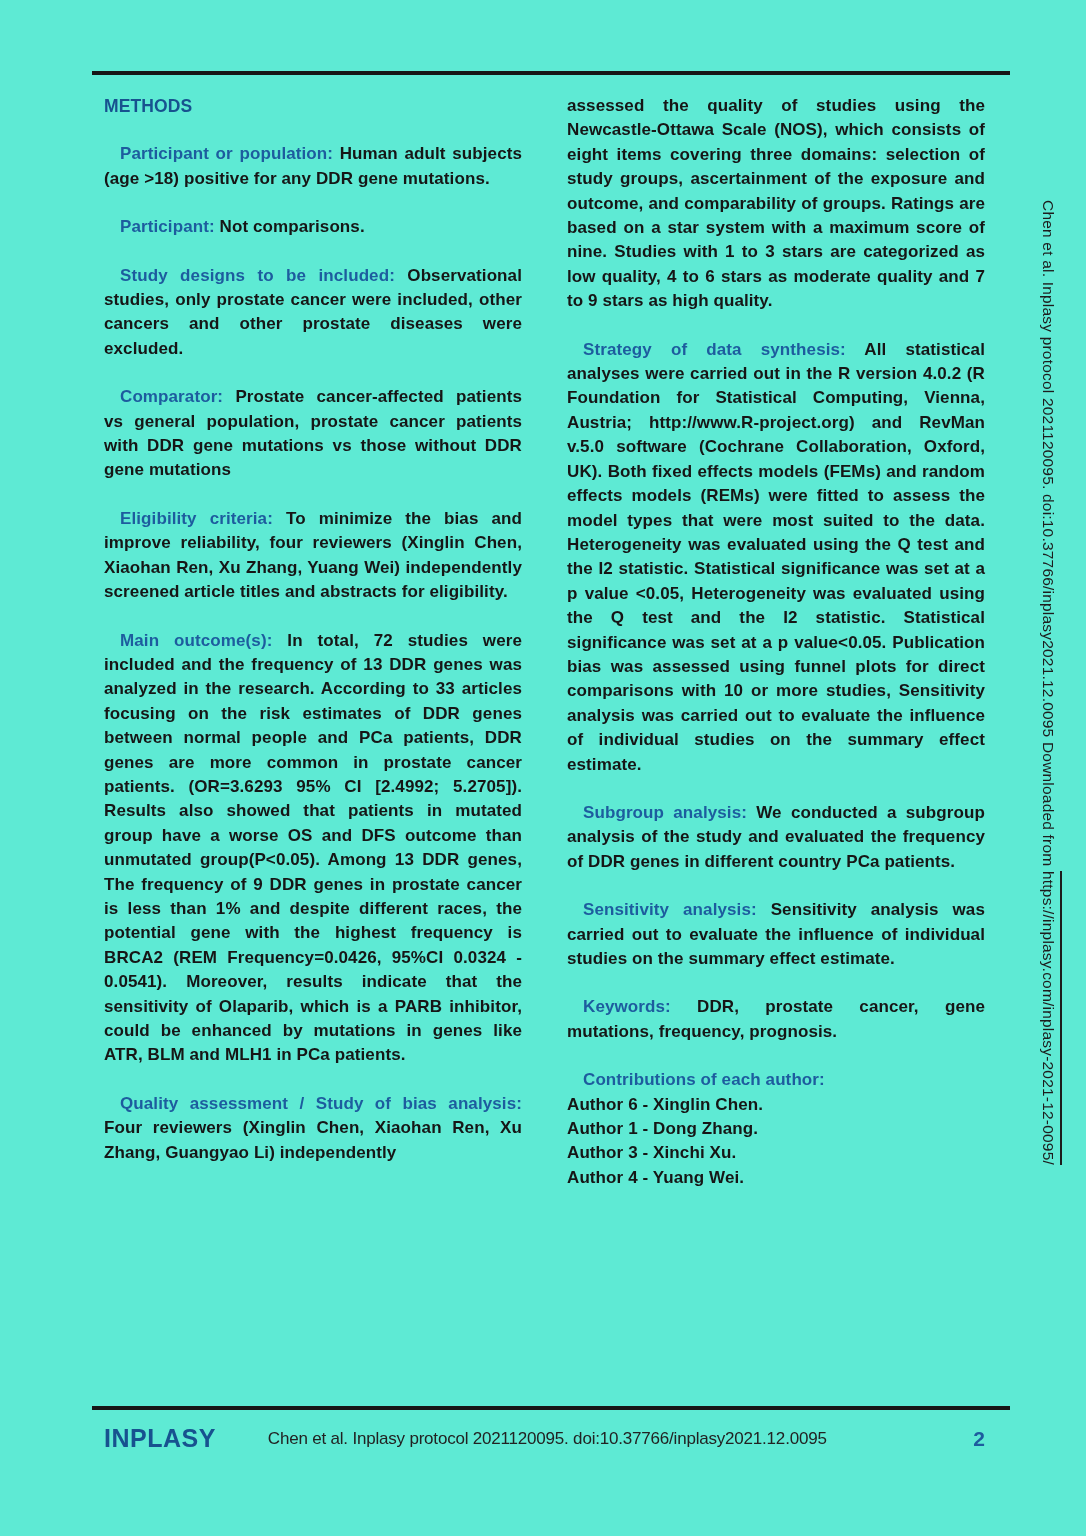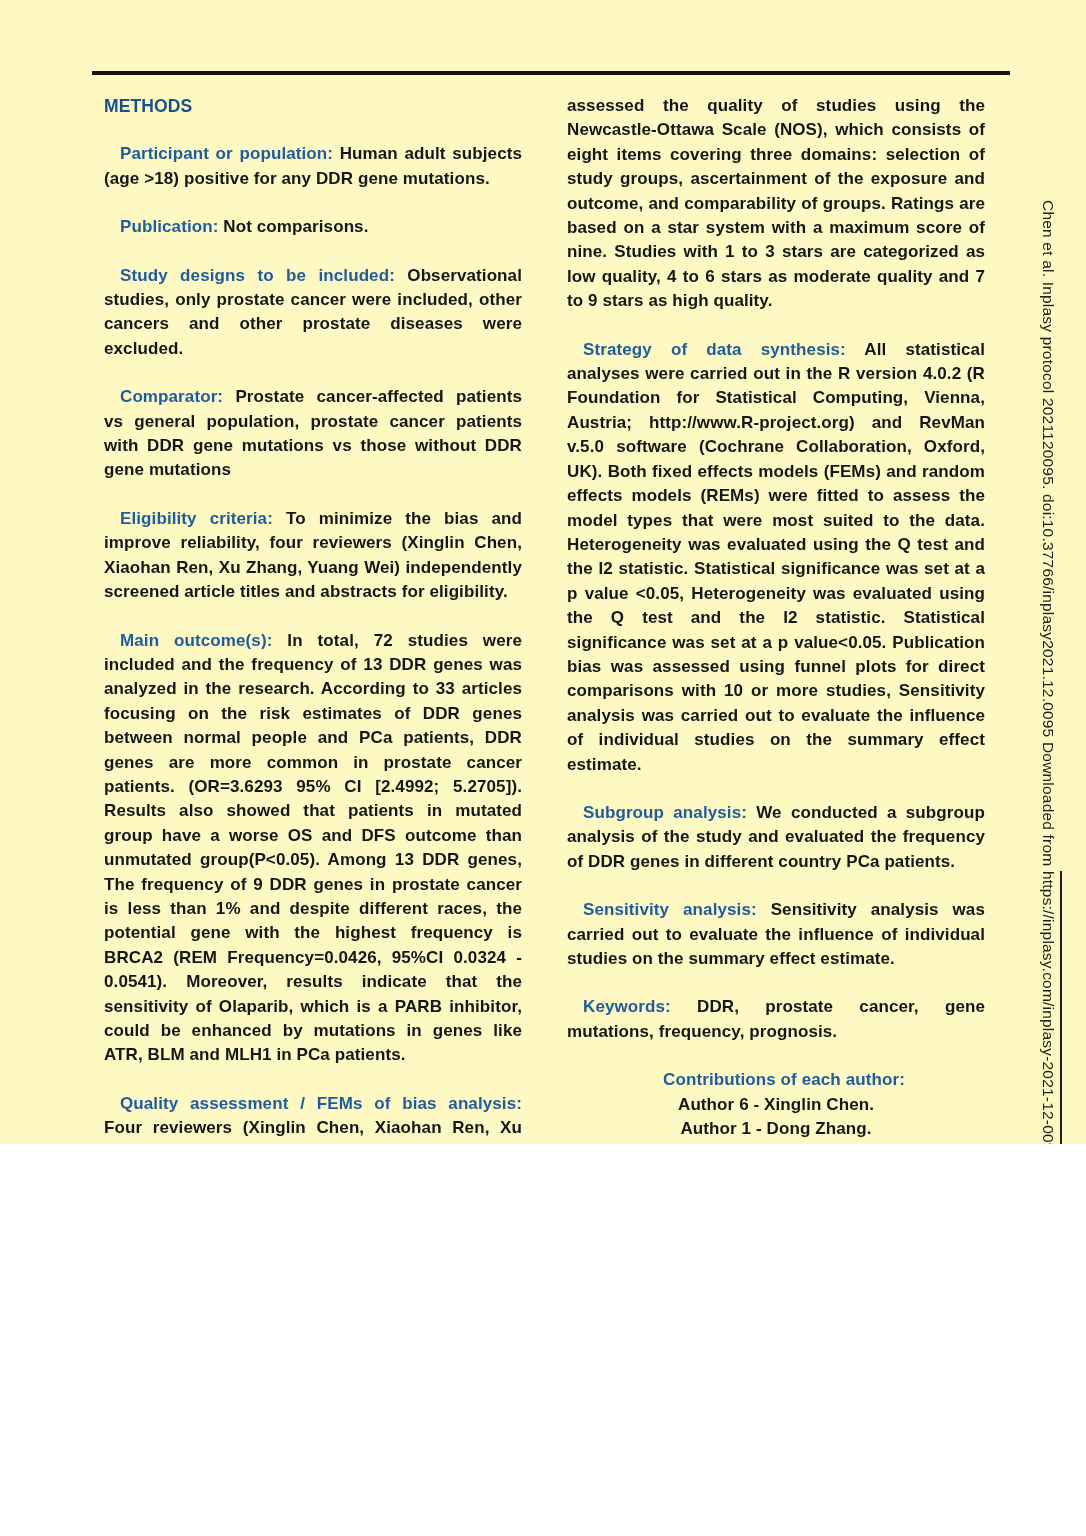--- a/index.html
+++ b/index.html
@@ -1,20 +1,20 @@
 <!DOCTYPE html>
 <html><head>
 <meta charset="utf-8">
 <style>
   html, body { margin: 0; padding: 0; background: #ffffff; }
   .page {
     position: relative;
     width: 1086px;
-    height: 1144px;
-    background: #fef9c3;
+    height: 1536px;
+    background: #5eead4;
     font-family: "Liberation Sans", "DejaVu Sans", sans-serif;
     overflow: hidden;
   }
   .rule { position: absolute; left: 92px; width: 918px; height: 4px; background: #161616; }
   .rule-top { top: 71px; }
   .rule-bottom { top: 1406px; }
 
   .columns {
     position: absolute;
     left: 104px;
@@ -37,21 +37,21 @@
     line-height: 24.4px;
     margin: 0 0 24px 0;
     color: #17528f;
     font-weight: bold;
     text-align: left;
   }
   .para { margin: 0 0 24px 0; }
   .para:last-child { margin-bottom: 0; }
   .label { color: #1d5c9e; margin-left: 16px; }
   .ptext { color: #161616; }
-  .author-block { text-align: center; }
+  .author-block { text-align: left; }
   .author-block .label { display: block; }
   .author-block .line { display: block; }
 
   .sidebar {
     position: absolute;
     left: 1038px;
     top: 200px;
     height: 1280px;
     writing-mode: vertical-rl;
     font-size: 15.5px;
@@ -69,24 +69,23 @@
   .footer {
     position: absolute;
     left: 104px;
     top: 1424px;
     width: 881px;
     display: flex;
     align-items: center;
   }
   .footer-logo {
     font-size: 25px;
-    font-weight: normal;
+    font-weight: bold;
     color: #17528f;
     letter-spacing: 0.5px;
-    margin-left: 48px;
   }
   .footer-citation {
     font-size: 17px;
     color: #222222;
     margin-left: 52px;
     letter-spacing: -0.2px;
   }
   .footer-page {
     margin-left: auto;
     font-size: 21px;
@@ -98,26 +97,26 @@
 <body>
 
 <div class="page">
 
   <div class="rule rule-top"></div>
 
   <div class="columns">
     <div class="col">
         <h2 class="section-heading">METHODS</h2>
         <p class="para"><span class="label">Participant or population: </span><span class="ptext">Human adult subjects (age &gt;18) positive for any DDR gene mutations.</span></p>
-        <p class="para"><span class="label">Publication: </span><span class="ptext">Not comparisons.</span></p>
+        <p class="para"><span class="label">Participant: </span><span class="ptext">Not comparisons.</span></p>
         <p class="para"><span class="label">Study designs to be included: </span><span class="ptext">Observational studies, only prostate cancer were included, other cancers and other prostate diseases were excluded.</span></p>
         <p class="para"><span class="label">Comparator: </span><span class="ptext">Prostate cancer-affected patients vs general population, prostate cancer patients with DDR gene mutations vs those without DDR gene mutations</span></p>
         <p class="para"><span class="label">Eligibility criteria: </span><span class="ptext">To minimize the bias and improve reliability, four reviewers (Xinglin Chen, Xiaohan Ren, Xu Zhang, Yuang Wei) independently screened article titles and abstracts for eligibility.</span></p>
         <p class="para"><span class="label">Main outcome(s): </span><span class="ptext">In total, 72 studies were included and the frequency of 13 DDR genes was analyzed in the research. According to 33 articles focusing on the risk estimates of DDR genes between normal people and PCa patients, DDR genes are more common in prostate cancer patients. (OR=3.6293 95% CI [2.4992; 5.2705]). Results also showed that patients in mutated group have a worse OS and DFS outcome than unmutated group(P&lt;0.05). Among 13 DDR genes, The frequency of 9 DDR genes in prostate cancer is less than 1% and despite different races, the potential gene with the highest frequency is BRCA2 (REM Frequency=0.0426, 95%CI 0.0324 - 0.0541). Moreover, results indicate that the sensitivity of Olaparib, which is a PARB inhibitor, could be enhanced by mutations in genes like ATR, BLM and MLH1 in PCa patients.</span></p>
-        <p class="para"><span class="label">Quality assessment / FEMs of bias analysis: </span><span class="ptext">Four reviewers (Xinglin Chen, Xiaohan Ren, Xu Zhang, Guangyao Li) independently</span></p>
+        <p class="para"><span class="label">Quality assessment / Study of bias analysis: </span><span class="ptext">Four reviewers (Xinglin Chen, Xiaohan Ren, Xu Zhang, Guangyao Li) independently</span></p>
       </div>
     <div class="col">
         <p class="para"><span class="ptext">assessed the quality of studies using the Newcastle-Ottawa Scale (NOS), which consists of eight items covering three domains: selection of study groups, ascertainment of the exposure and outcome, and comparability of groups. Ratings are based on a star system with a maximum score of nine. Studies with 1 to 3 stars are categorized as low quality, 4 to 6 stars as moderate quality and 7 to 9 stars as high quality.</span></p>
         <p class="para"><span class="label">Strategy of data synthesis: </span><span class="ptext">All statistical analyses were carried out in the R version 4.0.2 (R Foundation for Statistical Computing, Vienna, Austria; http://www.R-project.org) and RevMan v.5.0 software (Cochrane Collaboration, Oxford, UK). Both fixed effects models (FEMs) and random effects models (REMs) were fitted to assess the model types that were most suited to the data. Heterogeneity was evaluated using the Q test and the I2 statistic. Statistical significance was set at a p value &lt;0.05, Heterogeneity was evaluated using the Q test and the I2 statistic. Statistical significance was set at a p value&lt;0.05. Publication bias was assessed using funnel plots for direct comparisons with 10 or more studies, Sensitivity analysis was carried out to evaluate the influence of individual studies on the summary effect estimate.</span></p>
         <p class="para"><span class="label">Subgroup analysis: </span><span class="ptext">We conducted a subgroup analysis of the study and evaluated the frequency of DDR genes in different country PCa patients.</span></p>
         <p class="para"><span class="label">Sensitivity analysis: </span><span class="ptext">Sensitivity analysis was carried out to evaluate the influence of individual studies on the summary effect estimate.</span></p>
         <p class="para"><span class="label">Keywords: </span><span class="ptext">DDR, prostate cancer, gene mutations, frequency, prognosis.</span></p>
         <p class="para author-block">
           <span class="label">Contributions of each author:</span>
           <span class="line">Author 6 - Xinglin Chen.</span>

